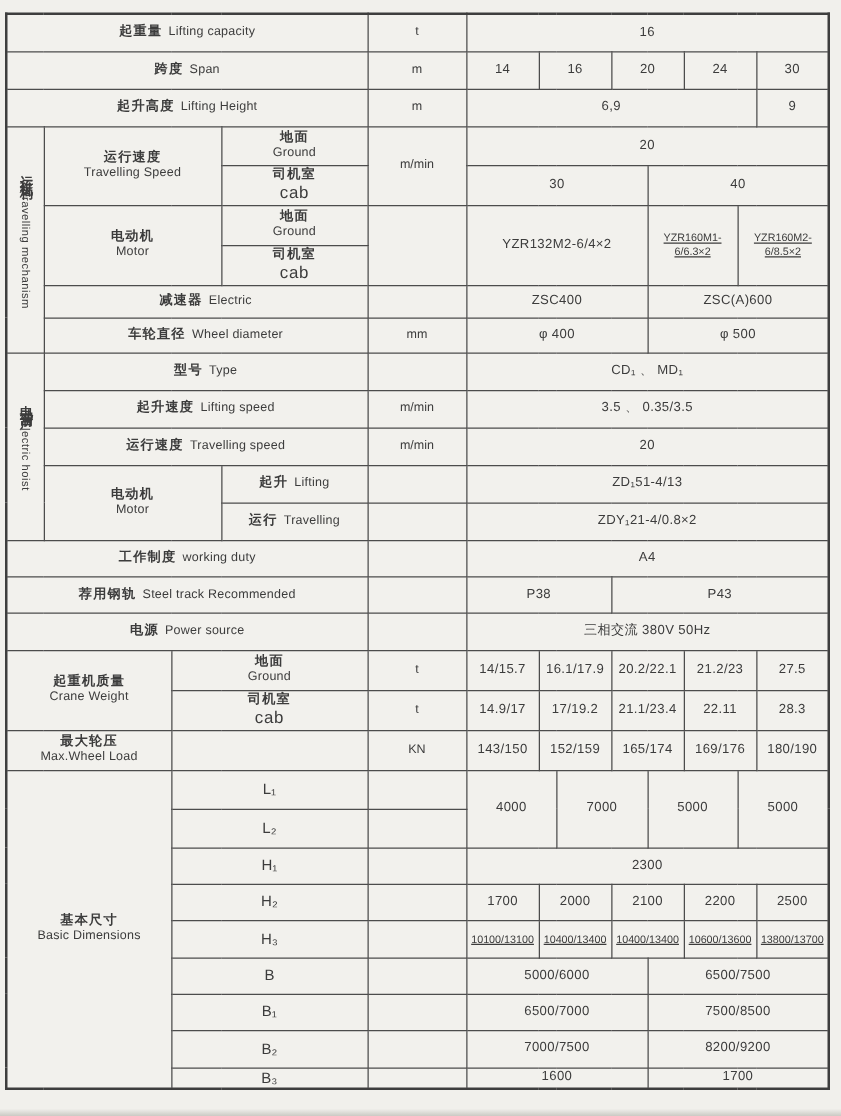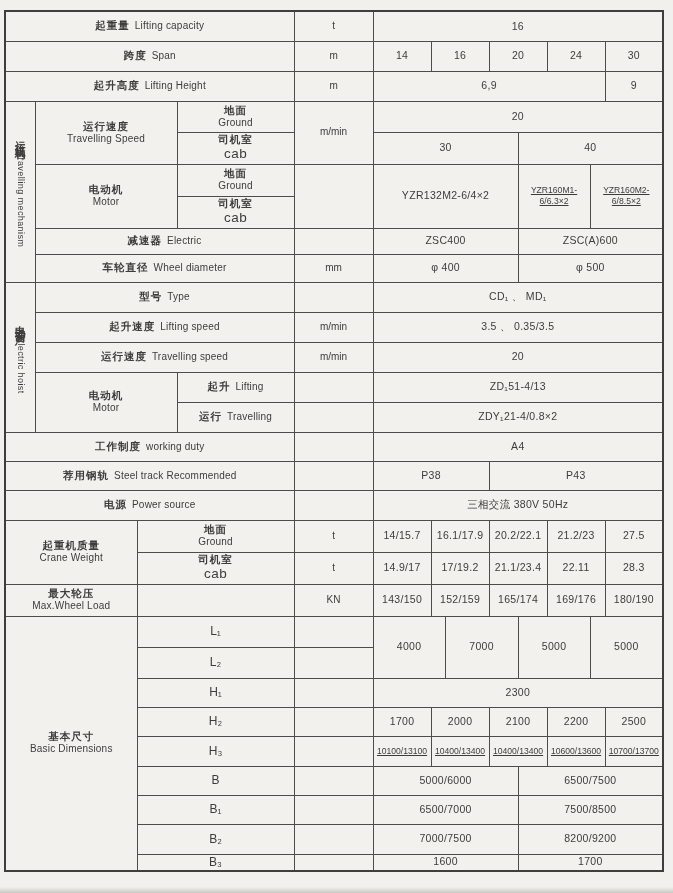--- a/index.html
+++ b/index.html
@@ -304,21 +304,21 @@
     <td class="val">2500</td>
   </tr>
 
   <tr style="height:30px">
     <td colspan="2" class="subletter">H₃</td>
     <td></td>
     <td class="val val-sm">10100/13100</td>
     <td colspan="2" class="val val-sm">10400/13400</td>
     <td colspan="2" class="val val-sm">10400/13400</td>
     <td colspan="2" class="val val-sm">10600/13600</td>
-    <td class="val val-sm">10700/13700</td>
+    <td class="val val-sm">13800/13700</td>
   </tr>
 
   <tr style="height:29px">
     <td colspan="2" class="subletter">B</td>
     <td></td>
     <td colspan="4" class="val">5000/6000</td>
     <td colspan="4" class="val">6500/7500</td>
   </tr>
 
   <tr style="height:29px">

